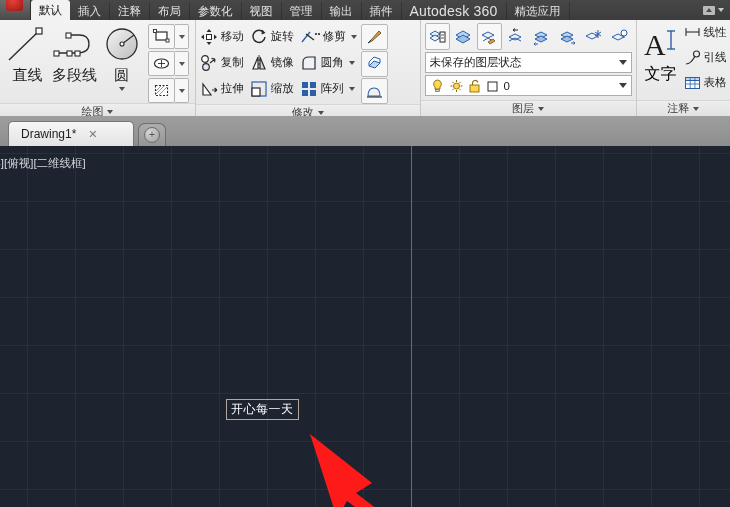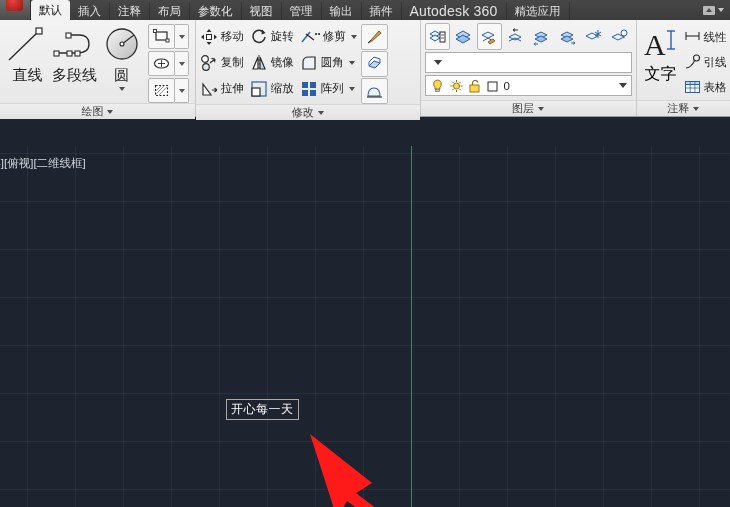--- a/index.html
+++ b/index.html
@@ -127,21 +127,21 @@
   .lsel .grow{flex:1;display:flex;align-items:center;gap:4px;overflow:hidden;white-space:nowrap;}
   .lsel .dd{
     width:0;height:0;border-left:4px solid transparent;border-right:4px solid transparent;
     border-top:5px solid #3c3c3c;margin-left:4px;
   }
 
   
   .anno-body{display:flex;padding:3px 2px 0 4px;flex:1;}
   .txtbig{width:40px;display:flex;flex-direction:column;align-items:center;padding-top:1px;}
   .anno-list{display:flex;flex-direction:column;gap:1px;padding-left:3px;padding-top:2px;}
-  .anno-item{display:flex;align-items:center;gap:3px;height:24px;white-space:nowrap;}
+  .anno-item{display:flex;align-items:flex-start;gap:3px;height:24px;white-space:nowrap;}
   .anno-item .lbl{font-size:11.5px;color:#1d1d1d;}
 
   
   .filestrip{
     position:absolute;left:0;top:116px;width:730px;height:30px;
     background:linear-gradient(#9e9e9e,#8e8e8e);
     border-bottom:1px solid #5f5f5f;display:flex;align-items:flex-end;
   }
   .ftab{
     margin-left:8px;height:24px;min-width:104px;padding:0 8px 0 12px;
@@ -472,20 +472,21 @@
           <div class="libtn">
             <svg width="19" height="18" viewBox="0 0 19 18">
               <path d="M2 9 L8 6 L14 9 L8 12 Z" fill="#eef2f7" stroke="#2b5fa8" stroke-width="1"></path>
               <circle cx="14" cy="5" r="3" fill="#fff" stroke="#2b5fa8" stroke-width="1"></circle>
               <line x1="14" y1="8" x2="14" y2="10" stroke="#2b5fa8" stroke-width="1"></line>
             </svg>
           </div>
         </div>
 
         <div class="lsel">
+          <div class="grow">未保存的图层状态</div>
           <i class="dd"></i>
         </div>
 
         <div class="lsel">
           <div class="grow">
             <svg width="15" height="14" viewBox="0 0 15 14">
               <path d="M7.5 1 A4 4 0 0 1 10 8 V10 H5 V8 A4 4 0 0 1 7.5 1 Z" fill="#ffd84d" stroke="#8a6a10" stroke-width=".9"></path>
               <rect x="5.5" y="10.5" width="4" height="2" fill="#c9c9c9" stroke="#6a6a6a" stroke-width=".7"></rect>
             </svg>
             <svg width="15" height="14" viewBox="0 0 15 14">
@@ -562,20 +563,29 @@
           </div>
         </div>
       </div>
       <div class="panel-title">
         <span>注释</span>
         <i class="caret"></i>
       </div>
     </div>
   </div>
 
+  <div class="filestrip">
+    <div class="ftab">
+      <span class="nm">Drawing1*</span>
+      <span class="x">✕</span>
+    </div>
+    <div class="newtab">
+      <span class="plus">+</span>
+    </div>
+  </div>
 
   <div class="canvas">
     <div class="grid"></div>
     <div class="axis-y"></div>
 
     <div class="vplabel">-][俯视][二维线框]</div>
 
     <div class="textobj">开心每一天</div>
 
     <div class="arrow">

